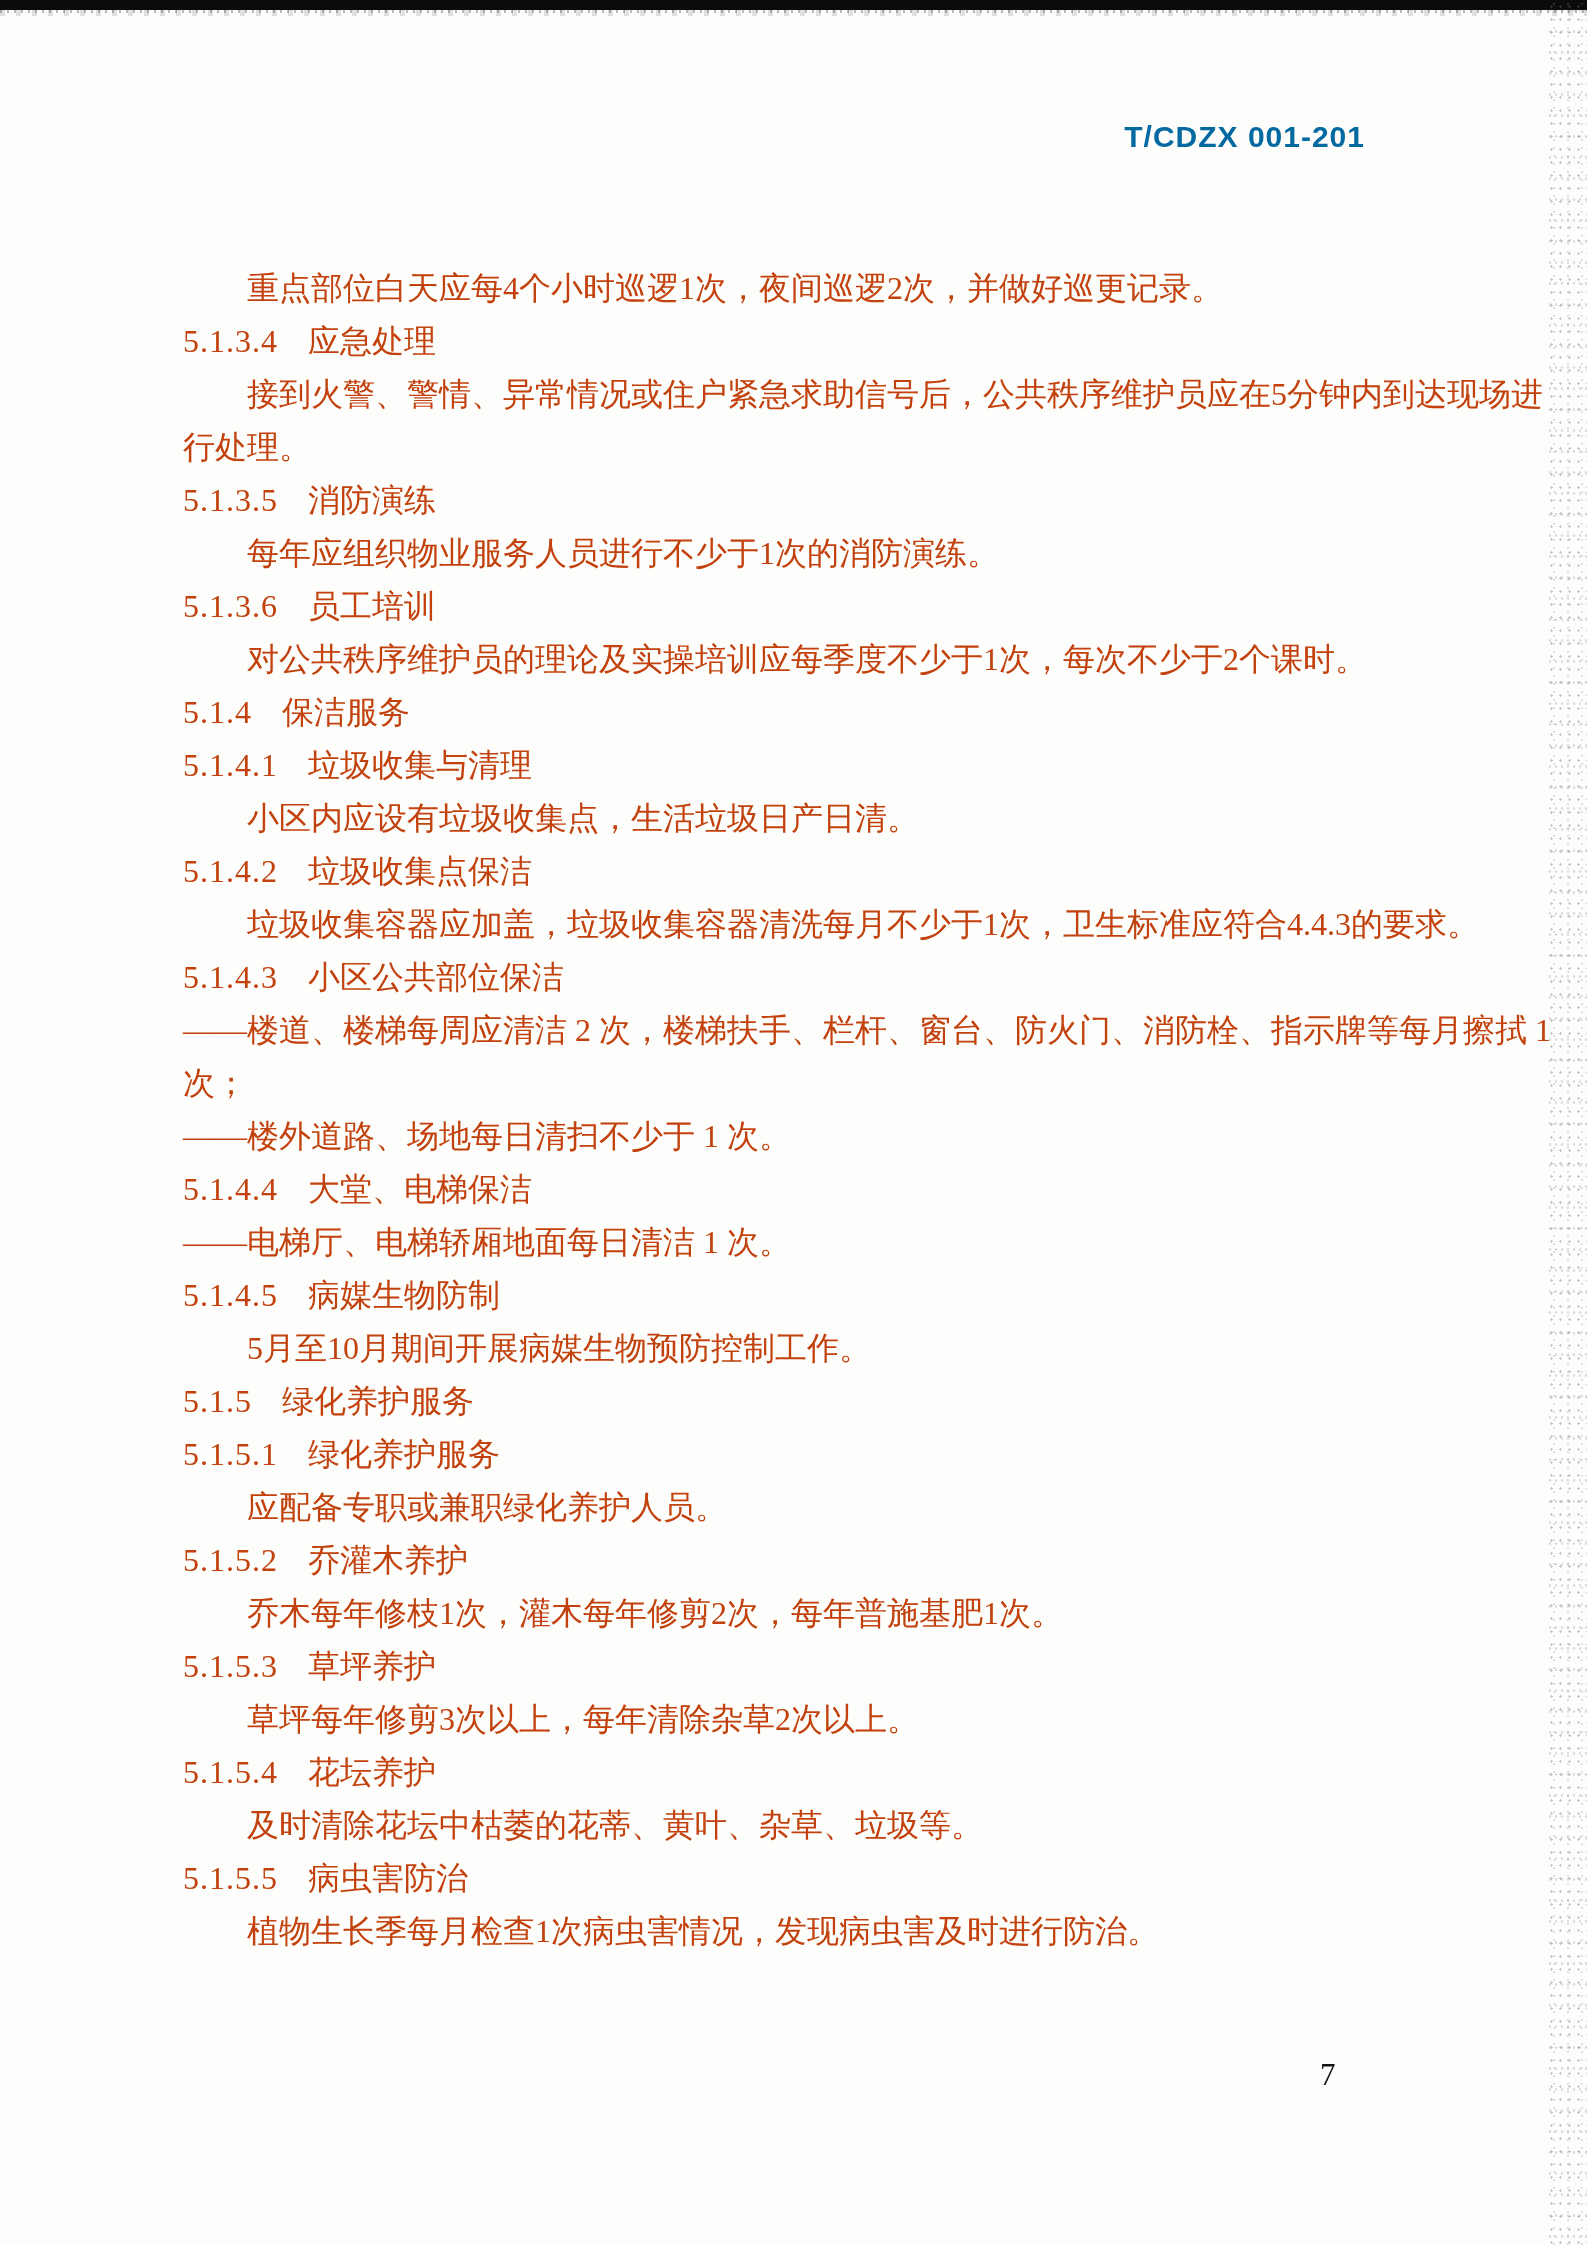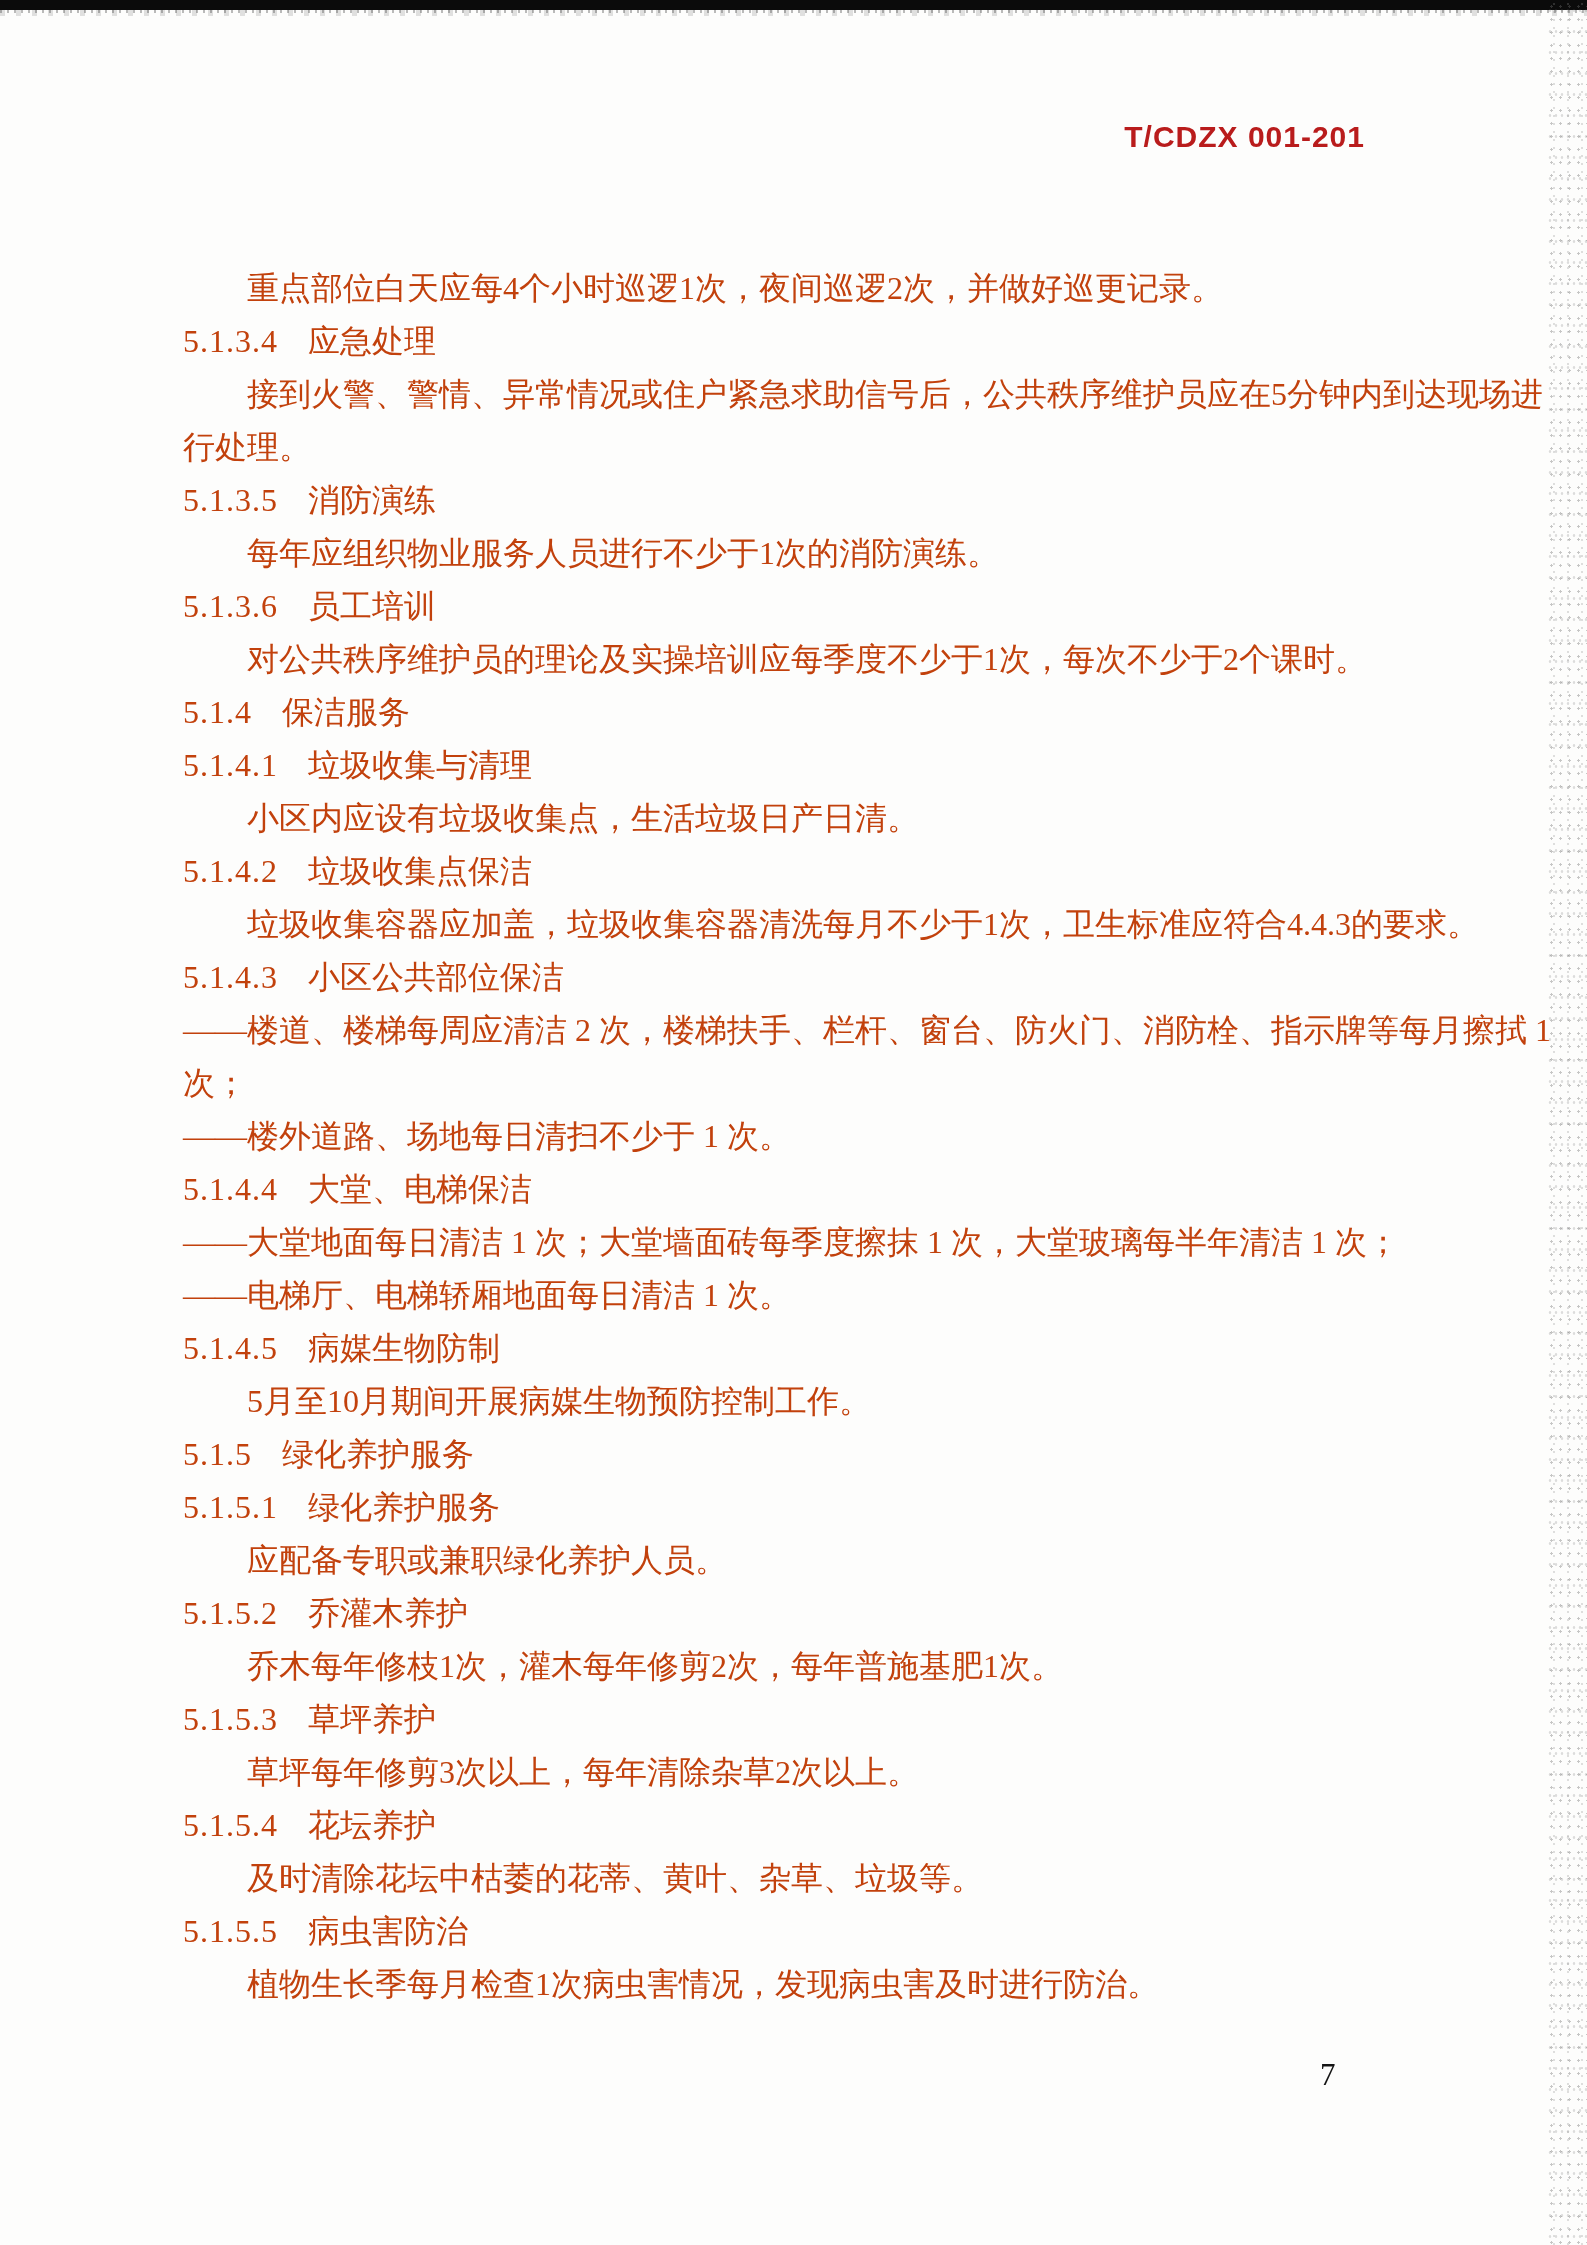--- a/index.html
+++ b/index.html
@@ -28,21 +28,21 @@
     background-image:
       radial-gradient(circle, rgba(110,110,110,.38) 1px, transparent 1.4px),
       radial-gradient(circle, rgba(140,140,140,.28) 1px, transparent 1.3px),
       radial-gradient(circle, rgba(90,90,90,.20) 1px, transparent 1.6px);
     background-size: 9px 13px, 14px 8px, 6px 21px;
   }
   .doc-code {
     position: absolute; top: 120px; right: 222px;
     font-family: "Liberation Sans", sans-serif;
     font-size: 30px; font-weight: 600; letter-spacing: 1px;
-    color: #b91c1c;
+    color: #0369a1;
   }
   .content {
     position: absolute; top: 262px; left: 183px; width: 1295px;
   }
   .line {
     height: 53px; line-height: 53px;
     font-size: 32px;
     white-space: nowrap;
     color: #c2410c;
   }
@@ -75,21 +75,20 @@
     <div class="line"><span class="clause-num">5.1.4</span><span class="clause-title">保洁服务</span></div>
     <div class="line"><span class="clause-num">5.1.4.1</span><span class="clause-title">垃圾收集与清理</span></div>
     <div class="line indent">小区内应设有垃圾收集点，生活垃圾日产日清。</div>
     <div class="line"><span class="clause-num">5.1.4.2</span><span class="clause-title">垃圾收集点保洁</span></div>
     <div class="line indent">垃圾收集容器应加盖，垃圾收集容器清洗每月不少于1次，卫生标准应符合4.4.3的要求。</div>
     <div class="line"><span class="clause-num">5.1.4.3</span><span class="clause-title">小区公共部位保洁</span></div>
     <div class="line">——楼道、楼梯每周应清洁 2 次，楼梯扶手、栏杆、窗台、防火门、消防栓、指示牌等每月擦拭 1</div>
     <div class="line">次；</div>
     <div class="line">——楼外道路、场地每日清扫不少于 1 次。</div>
     <div class="line"><span class="clause-num">5.1.4.4</span><span class="clause-title">大堂、电梯保洁</span></div>
-    <div class="line">——大堂地面每日清洁 1 次；大堂墙面砖每季度擦抹 1 次，大堂玻璃每半年清洁 1 次；</div>
     <div class="line">——电梯厅、电梯轿厢地面每日清洁 1 次。</div>
     <div class="line"><span class="clause-num">5.1.4.5</span><span class="clause-title">病媒生物防制</span></div>
     <div class="line indent">5月至10月期间开展病媒生物预防控制工作。</div>
     <div class="line"><span class="clause-num">5.1.5</span><span class="clause-title">绿化养护服务</span></div>
     <div class="line"><span class="clause-num">5.1.5.1</span><span class="clause-title">绿化养护服务</span></div>
     <div class="line indent">应配备专职或兼职绿化养护人员。</div>
     <div class="line"><span class="clause-num">5.1.5.2</span><span class="clause-title">乔灌木养护</span></div>
     <div class="line indent">乔木每年修枝1次，灌木每年修剪2次，每年普施基肥1次。</div>
     <div class="line"><span class="clause-num">5.1.5.3</span><span class="clause-title">草坪养护</span></div>
     <div class="line indent">草坪每年修剪3次以上，每年清除杂草2次以上。</div>

